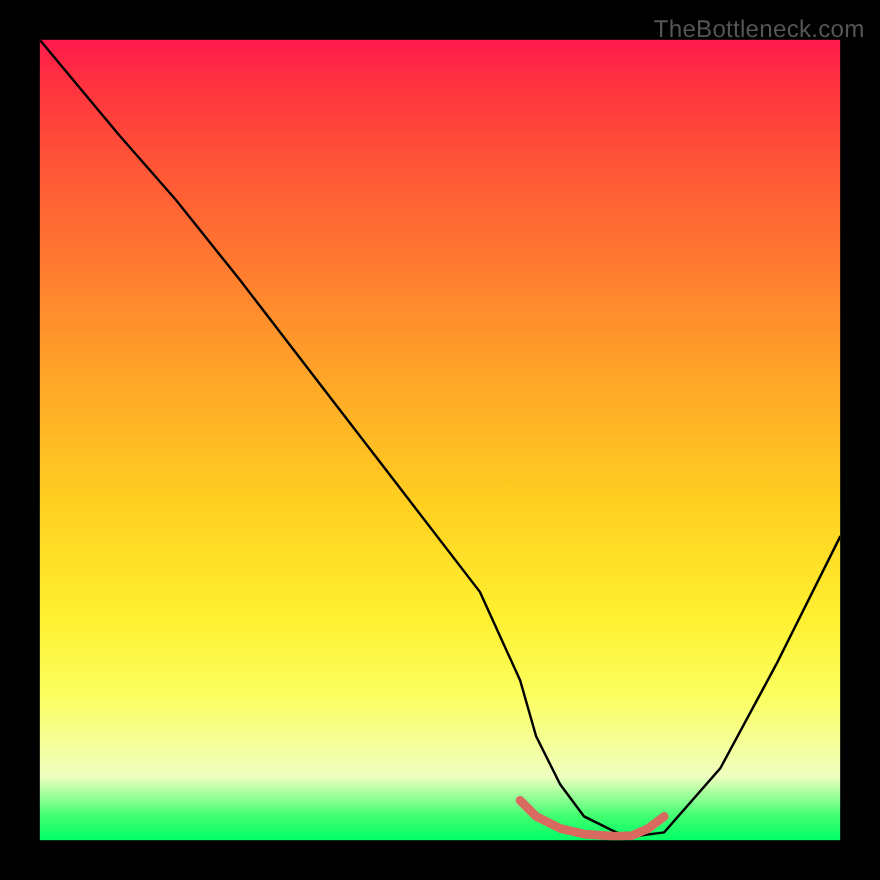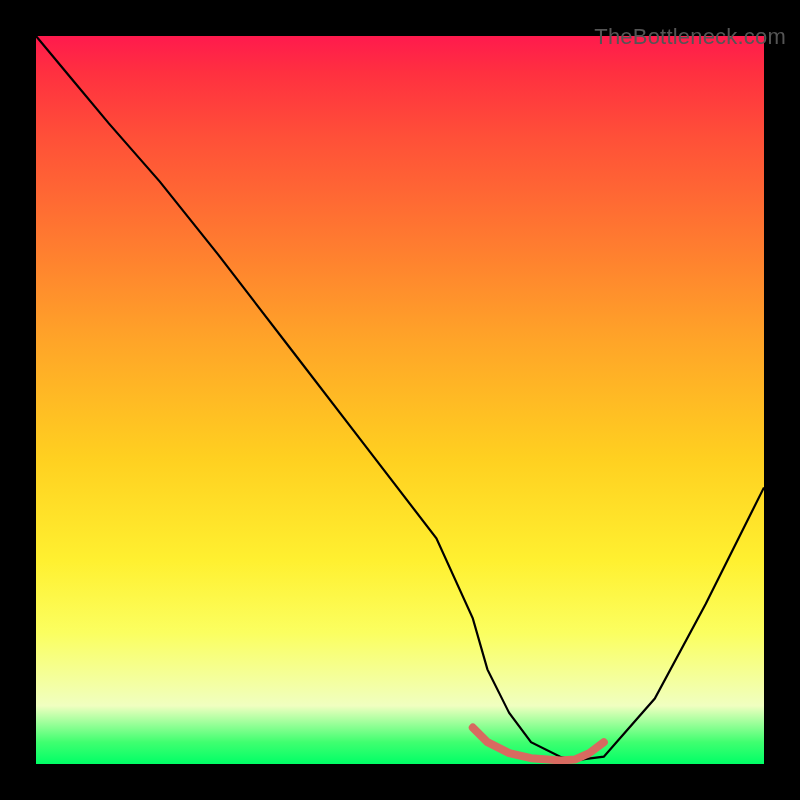--- a/index.html
+++ b/index.html
@@ -5,21 +5,21 @@
   * { margin: 0; padding: 0; box-sizing: border-box; }
   body {
     width: 800px;
     height: 800px;
     background: #000;
     position: relative;
     font-family: Arial, sans-serif;
   }
   .watermark {
     position: absolute;
-    top: 24px;
+    top: 14px;
     right: 14px;
     color: #555;
     font-size: 22px;
     font-weight: 500;
     z-index: 10;
     letter-spacing: 0.2px;
     margin-left: 15px;
   }
   .plot-area {
     position: absolute;

